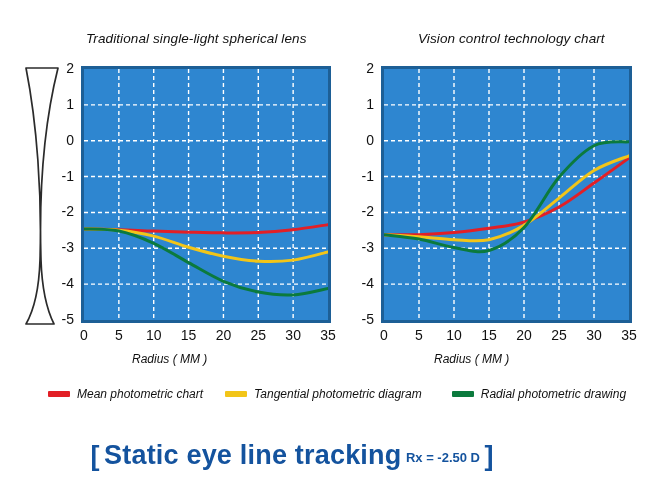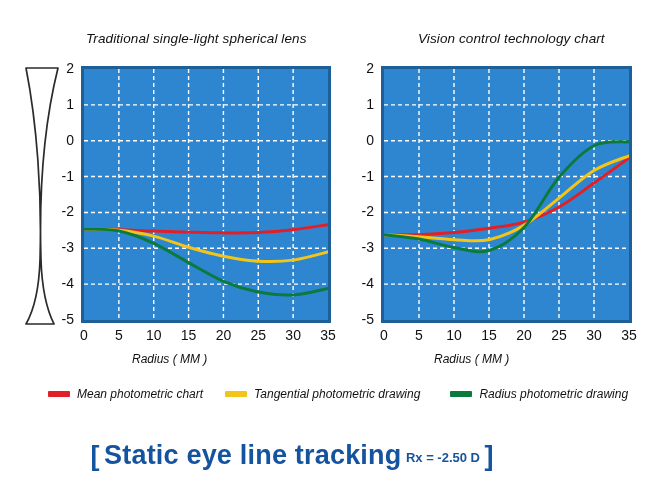--- a/index.html
+++ b/index.html
@@ -180,26 +180,26 @@
   </div>
 
   <div class="legend">
     <div class="legend-item">
       <span class="legend-swatch" id="sw-0" style="background: rgb(226, 31, 38);"></span>
       <span class="legend-text">Mean photometric chart</span>
     </div>
     <div class="lg-gap-a"></div>
     <div class="legend-item">
       <span class="legend-swatch" id="sw-1" style="background: rgb(242, 197, 24);"></span>
-      <span class="legend-text">Tangential photometric drawing</span>
+      <span class="legend-text">Tangential photometric diagram</span>
     </div>
     <div class="lg-gap-b"></div>
     <div class="legend-item">
       <span class="legend-swatch" id="sw-2" style="background: rgb(11, 122, 61);"></span>
-      <span class="legend-text">Radius photometric drawing</span>
+      <span class="legend-text">Radial photometric drawing</span>
     </div>
   </div>
 
   <div class="bottom-cap" style="color: rgb(20, 83, 158);">
     <span class="bc-bracket">[</span>
     <span class="bc-main">Static eye line tracking</span>
     <span class="bc-sub">Rx = -2.50 D</span>
     <span class="bc-bracket">]</span>
   </div>
 

